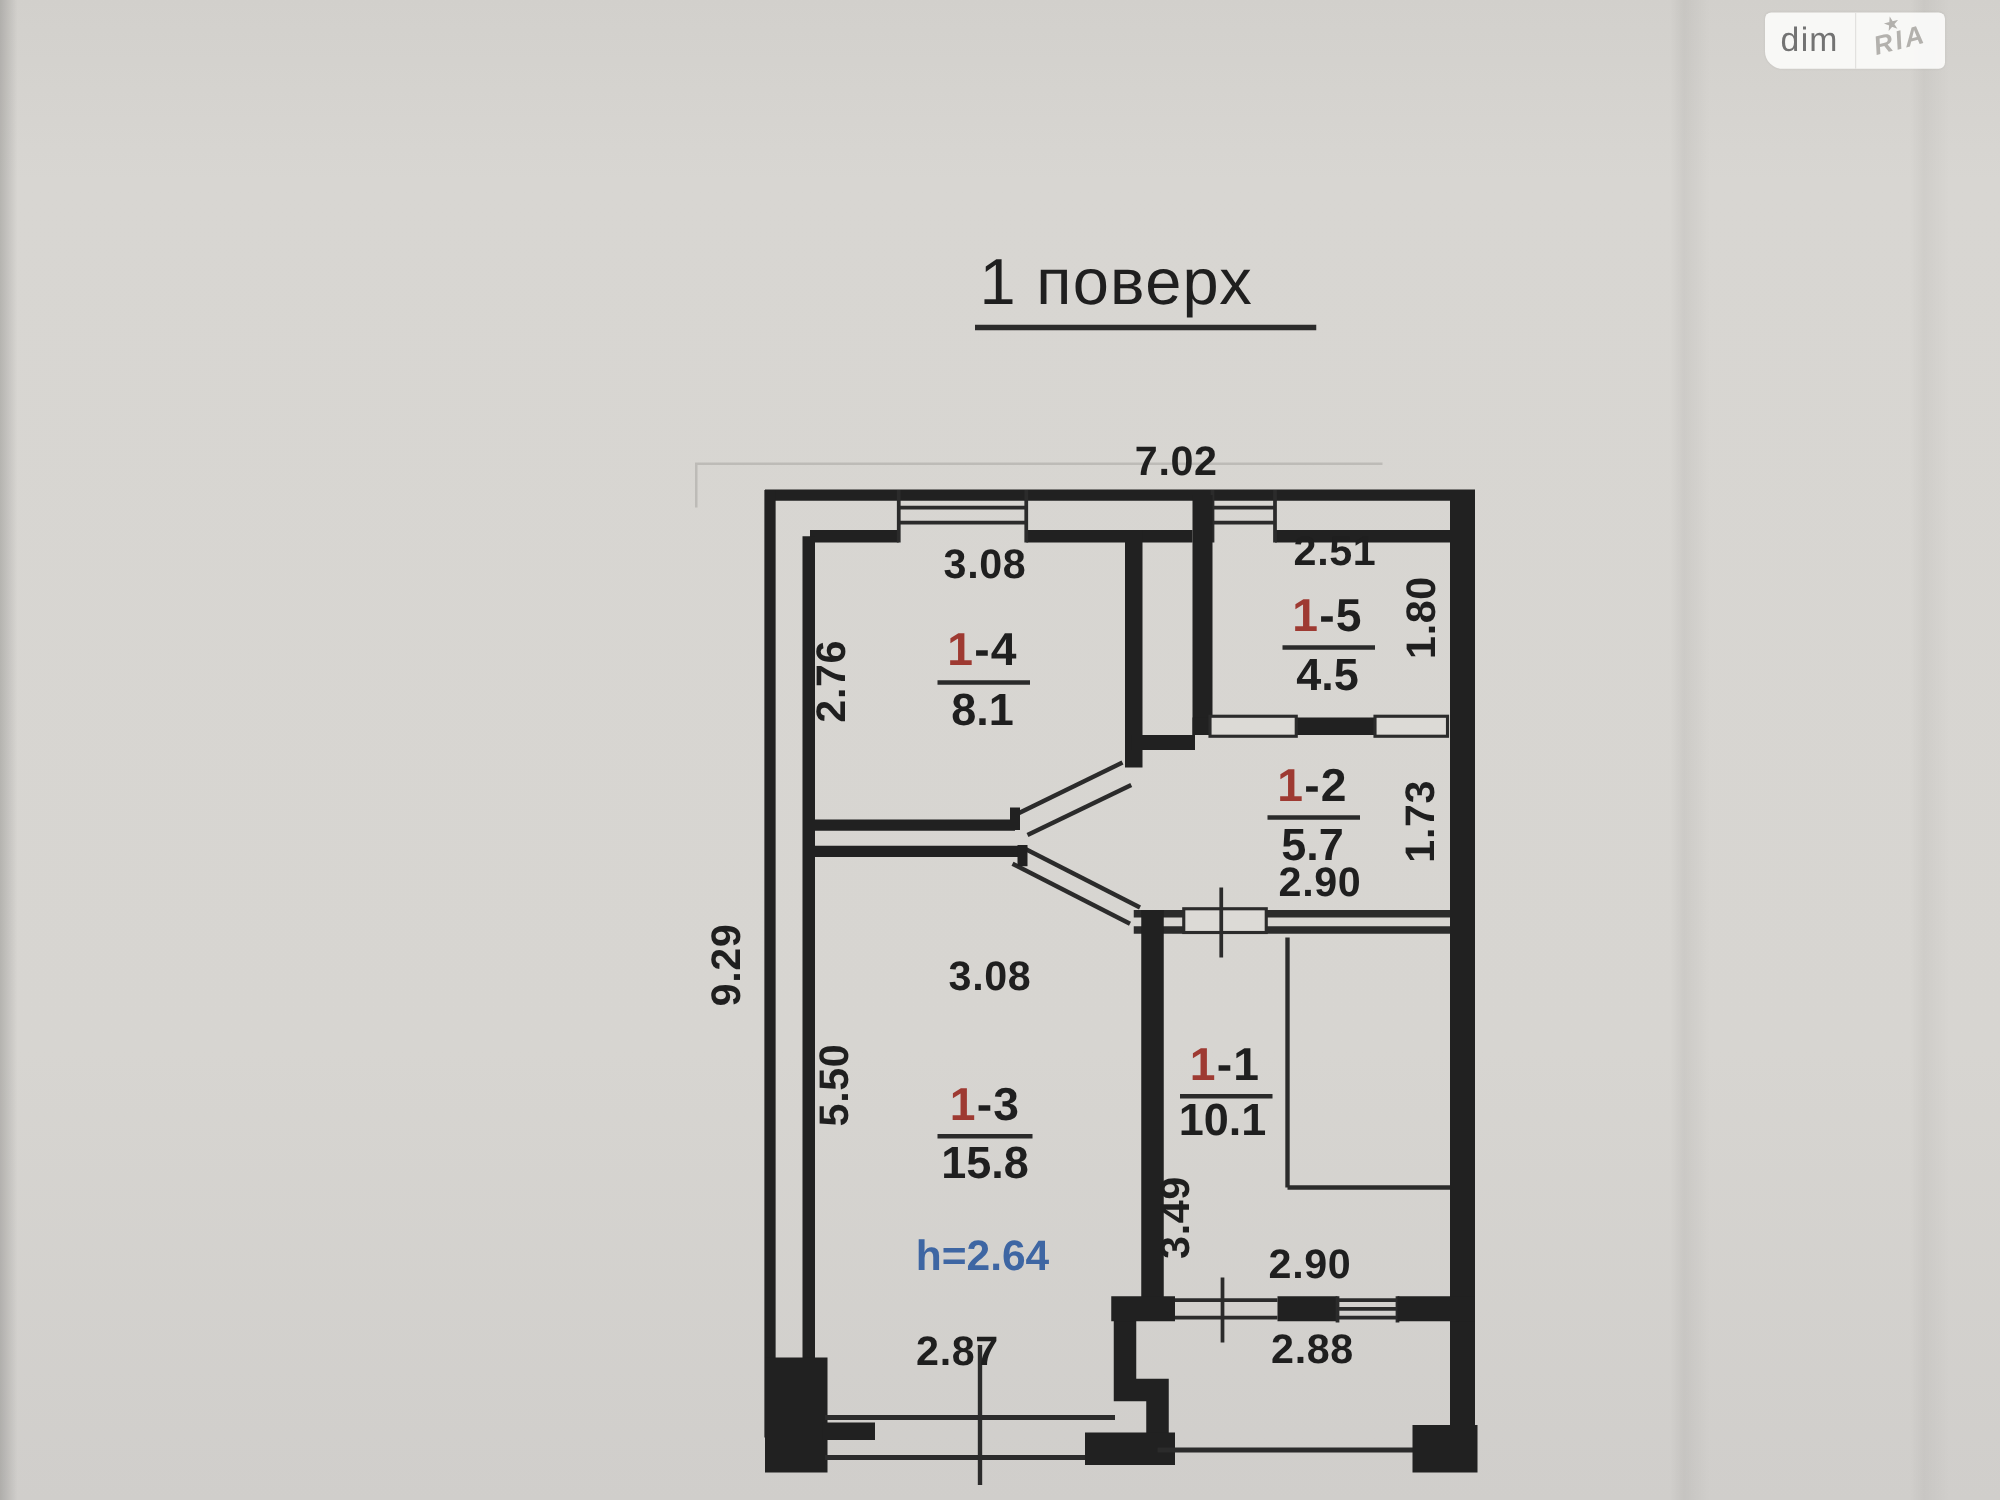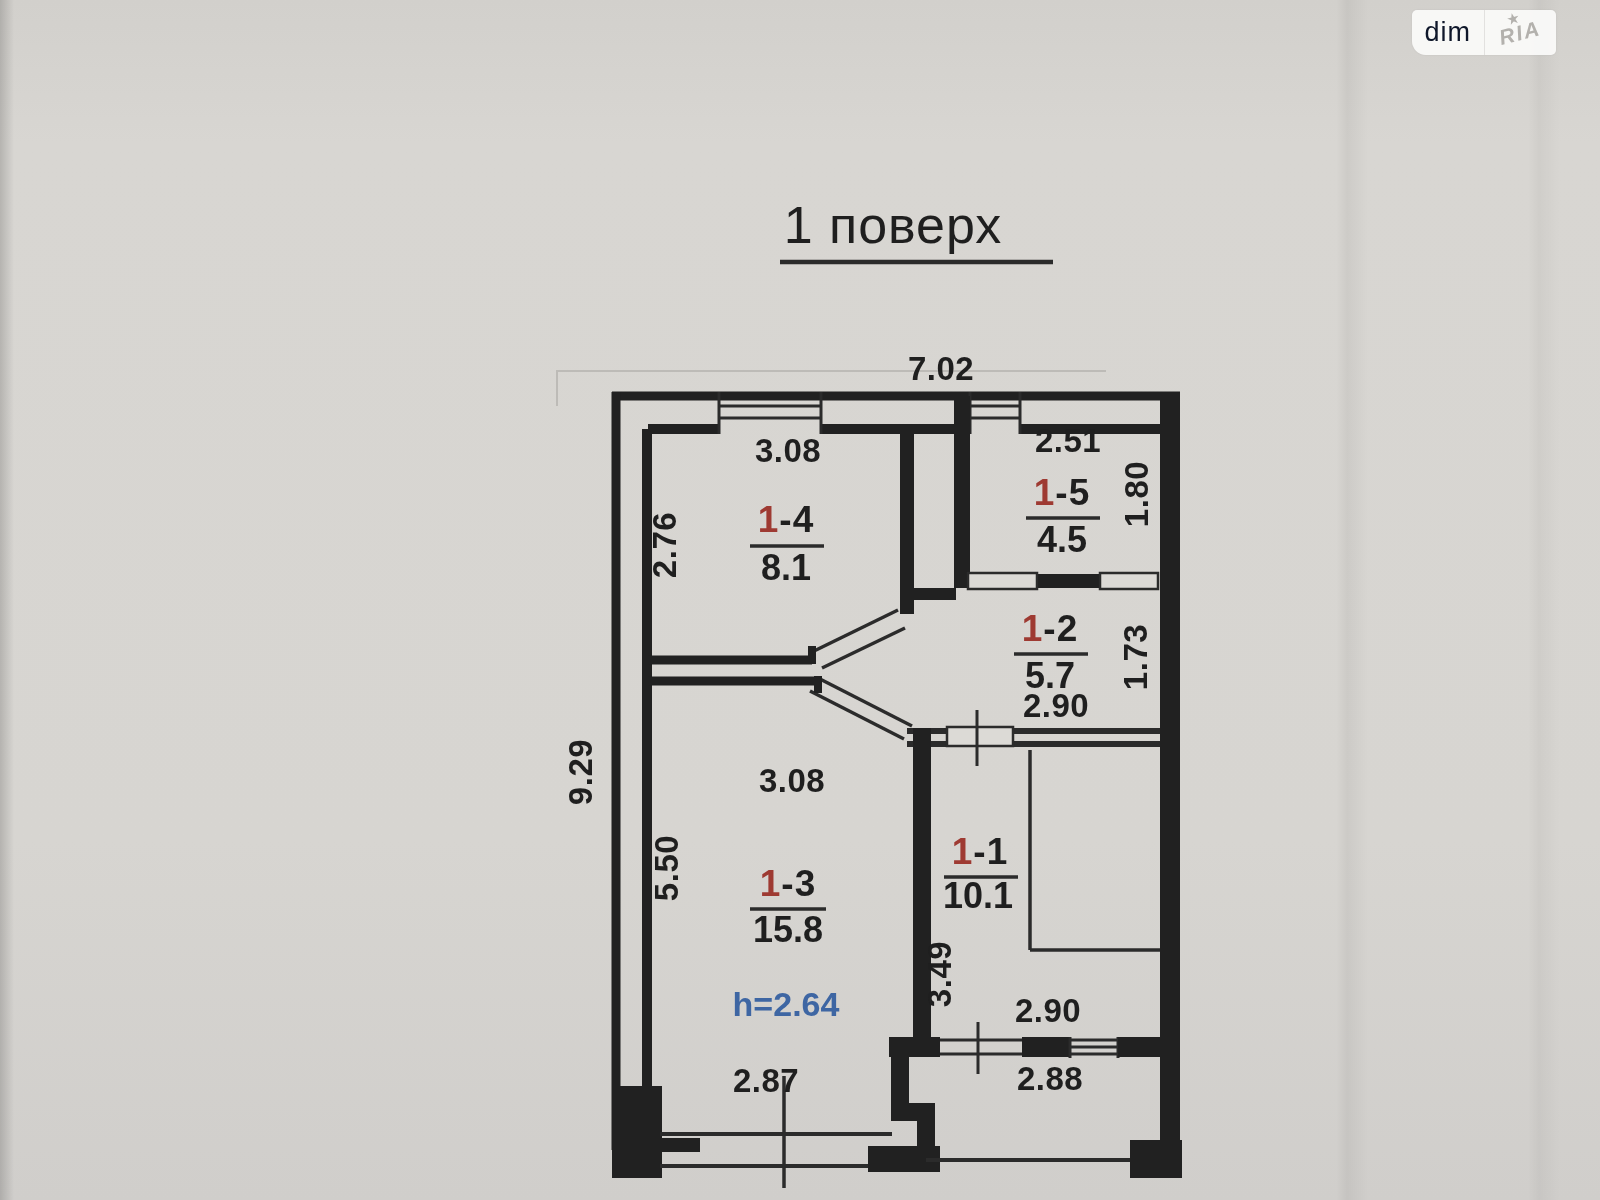--- a/index.html
+++ b/index.html
@@ -27,21 +27,21 @@
   .faint{stroke:#bdbbb7;fill:none;}
   .wfill{fill:var(--wall);stroke:none;}
   .doorbox{fill:#dcdad6;stroke:#2b2b2b;stroke-width:2.5;}
   .badge{
     position:absolute;top:10px;left:1412px;width:144px;height:45px;
     background:rgba(251,251,250,.92);border-radius:5px 5px 5px 14px;
     display:flex;align-items:center;box-shadow:0 0 2px rgba(0,0,0,.08);
   }
   .badge .cell{flex:1;display:flex;align-items:center;justify-content:center;height:100%;}
   .badge .cell+.cell{border-left:1px solid #e2e1df;}
-  .badge .dimtxt{color:#0f172a;font-size:27px;font-weight:400;letter-spacing:1px;}
+  .badge .dimtxt{color:#737373;font-size:27px;font-weight:400;letter-spacing:1px;}
   .badge .riatxt{
     position:relative;color:#b3b1ad;font-size:21px;font-weight:700;font-style:italic;
     letter-spacing:2px;transform:rotate(-14deg);display:inline-block;
   }
   .badge .star{position:absolute;top:-11px;left:12px;font-size:13px;font-style:normal;color:#b3b1ad;}
 </style>
 </head>
 <body>
 
 <div class="paper">

